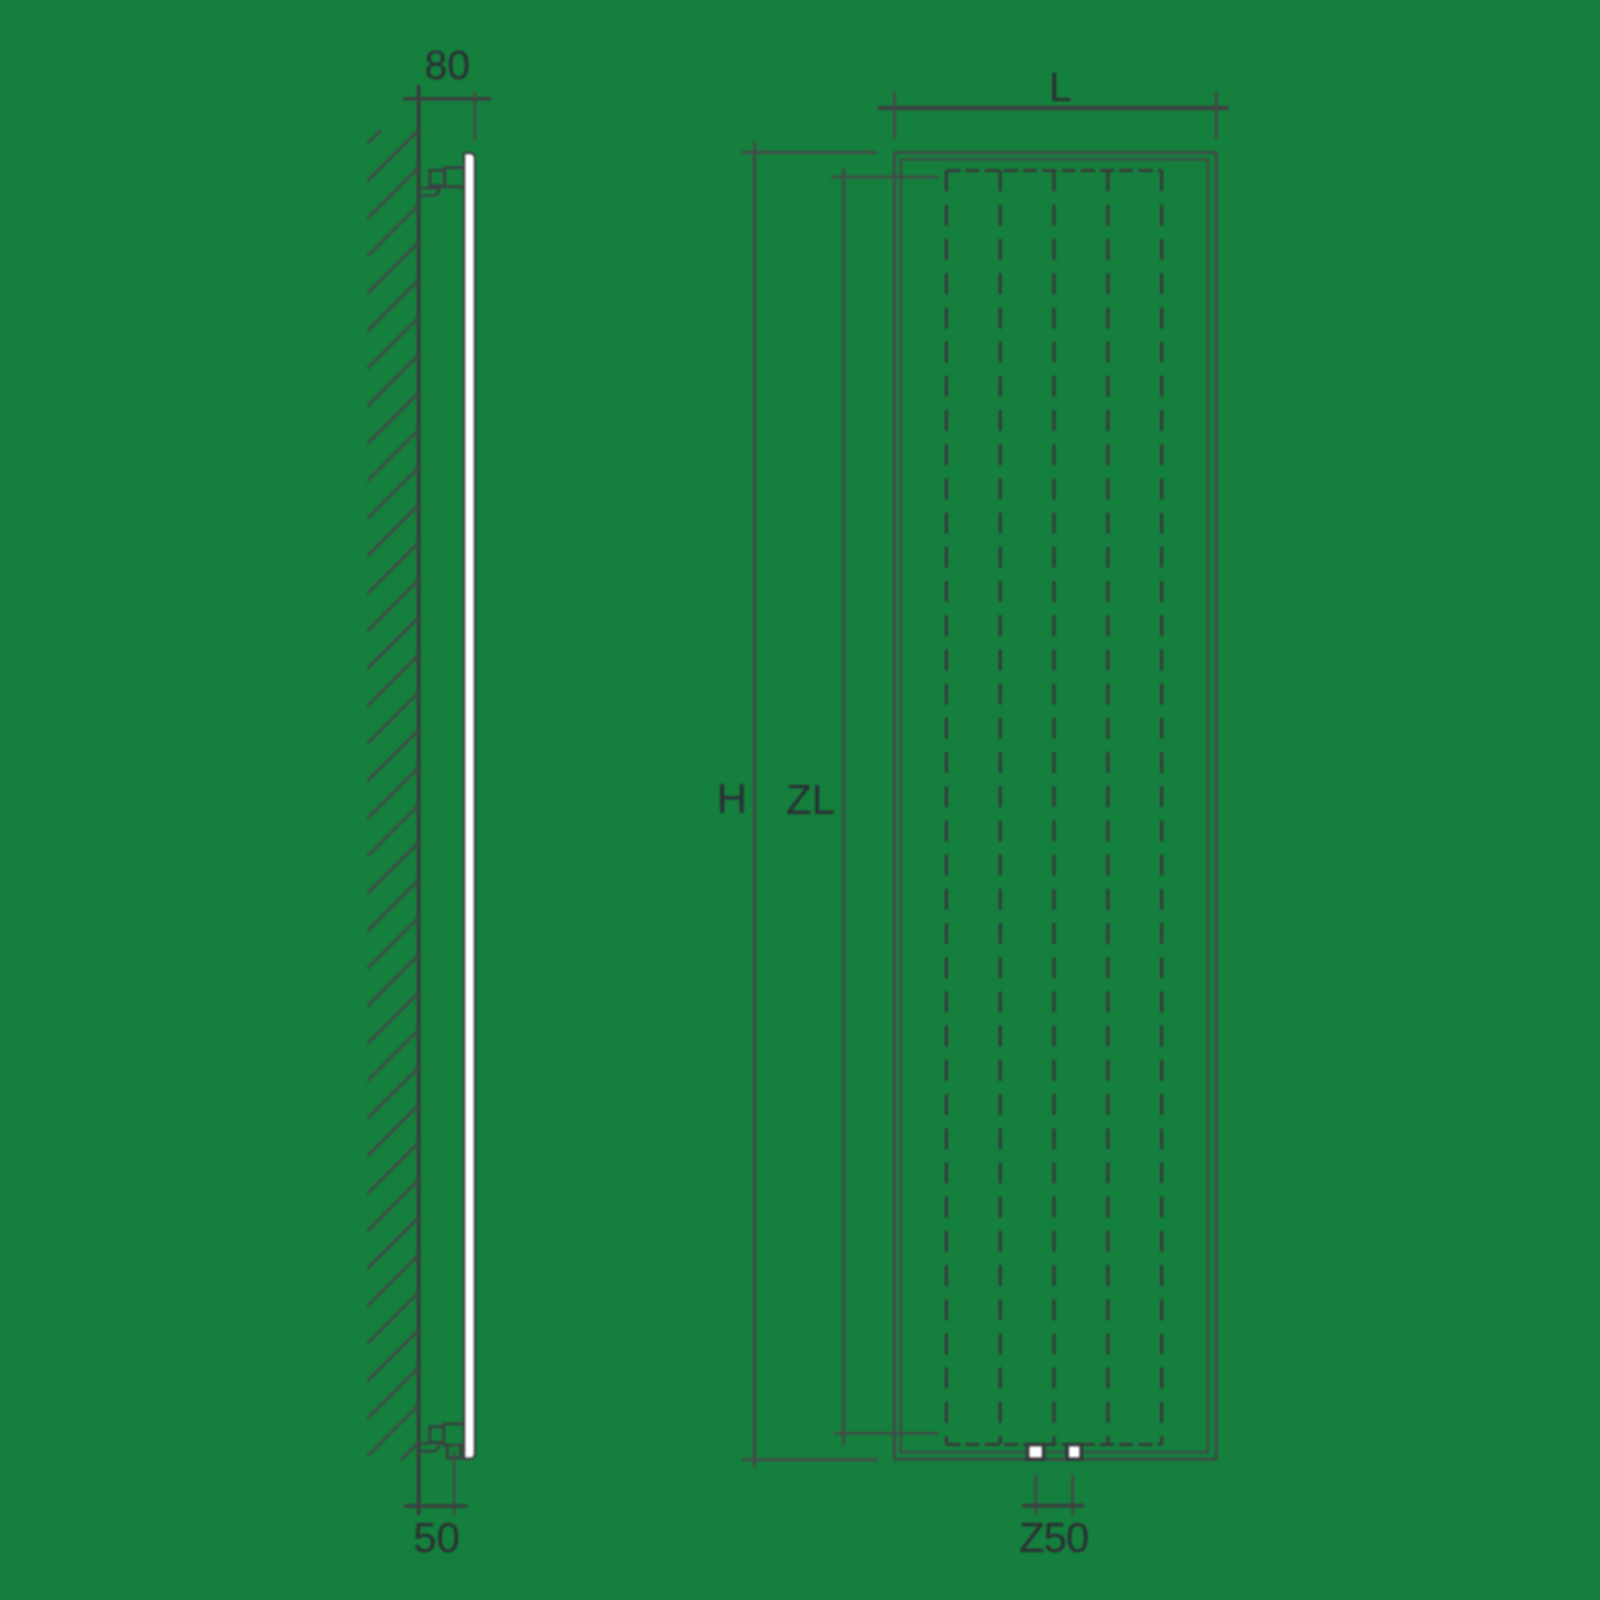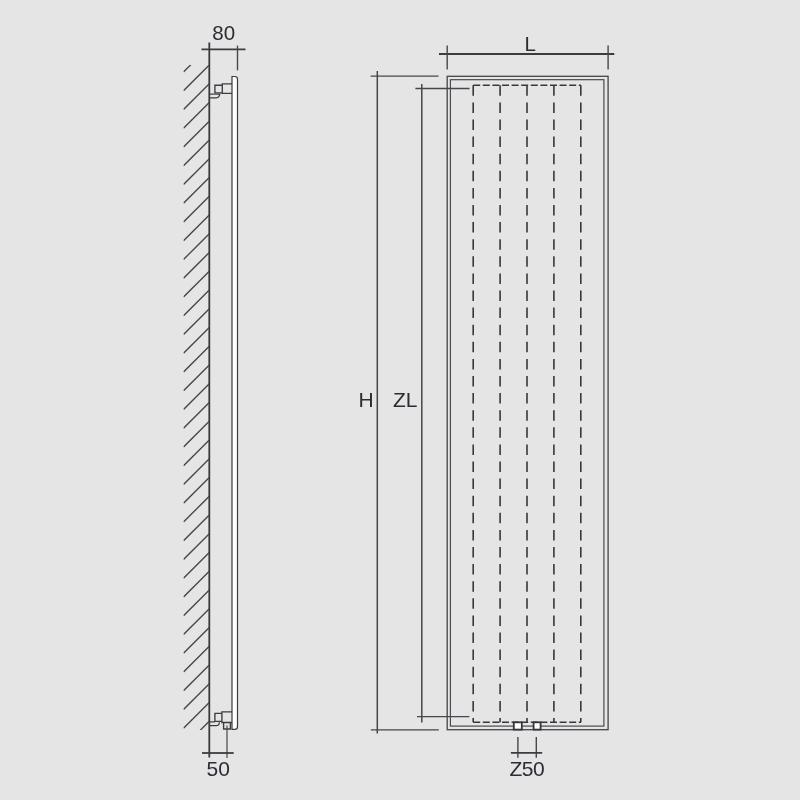--- a/index.html
+++ b/index.html
@@ -1,16 +1,16 @@
 <!DOCTYPE html>
 <html><head>
 <meta charset="utf-8">
 <style>
   html,body{margin:0;padding:0;background:#ffffff;}
-  .wrap{width:800px;height:800px;position:relative;background:#e5e5e5;}
+  .wrap{width:800px;height:800px;position:relative;background:#15803d;}
   text{font-family:"Liberation Sans", sans-serif;fill:#2c2c34;}
 </style>
 </head>
 <body>
 <div class="wrap">
 <svg style="filter:blur(0.55px)" width="800" height="800" viewBox="0 0 800 800">
   <defs>
     <clipPath id="hatchclip">
           <rect x="183.5" y="65" width="25.8" height="665"></rect>
         </clipPath>

